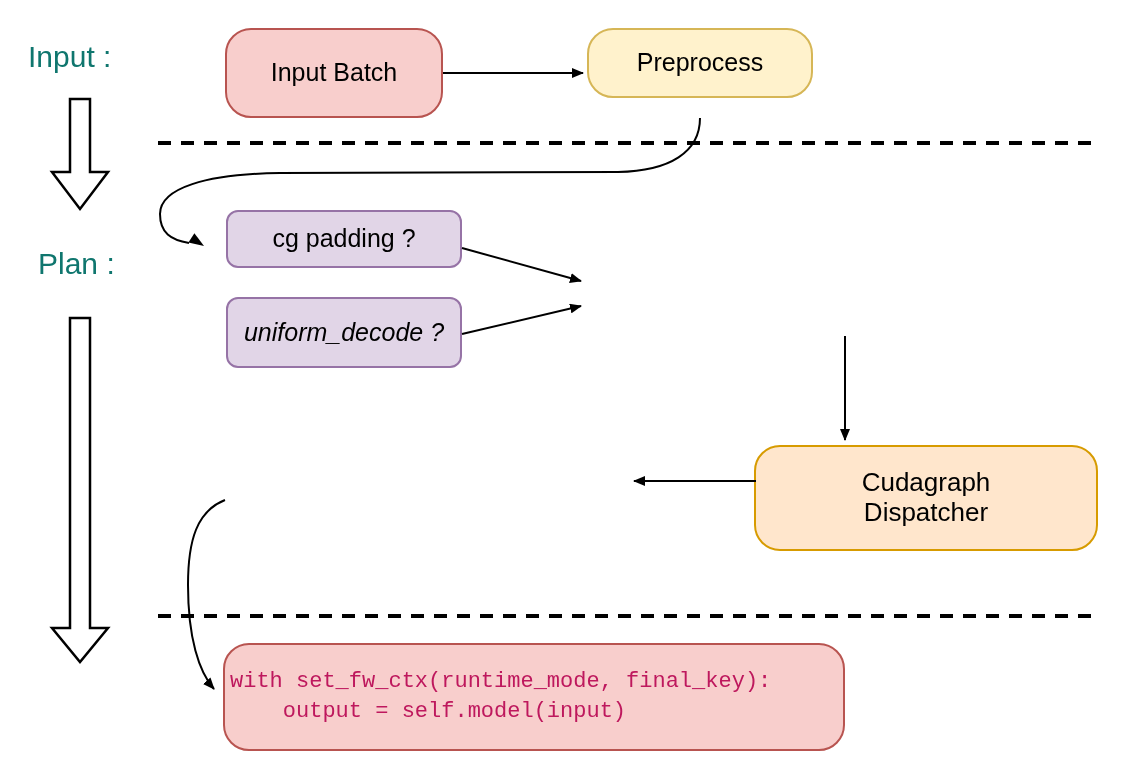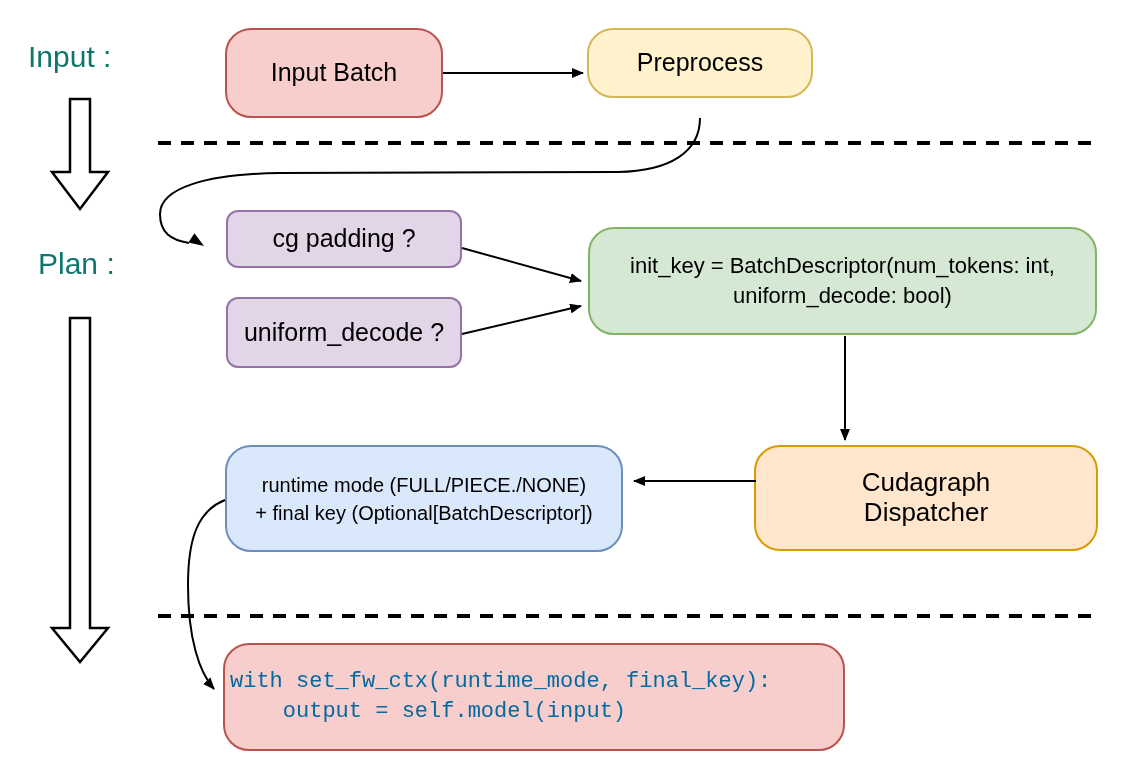--- a/index.html
+++ b/index.html
@@ -12,50 +12,46 @@
     white-space:nowrap;line-height:1.1;
   }
   .node{
     position:absolute;display:flex;align-items:center;justify-content:center;
     text-align:center;color:#000;border-style:solid;border-width:2px;
     border-radius:26px;box-sizing:border-box;line-height:1.35;
   }
   .node-input-batch{left:225px;top:28px;width:218px;height:90px;background:#f8cecc;border-color:#b85450;font-size:25px;}
   .node-preprocess{left:587px;top:28px;width:226px;height:70px;background:#fff2cc;border-color:#d6b656;font-size:25px;}
   .node-cg-padding{left:226px;top:210px;width:236px;height:58px;background:#e1d5e7;border-color:#9673a6;font-size:25px;border-radius:12px;}
-  .node-uniform-decode{left:226px;top:297px;width:236px;height:71px;background:#e1d5e7;border-color:#9673a6;font-size:25px;border-radius:12px;}
+  .node-uniform-decode{left:226px;top:297px;width:236px;height:71px;background:#e1d5e7;border-color:#9673a6;font-size:25px;border-radius:12px;font-style:italic;}
   .node-init-key{left:588px;top:227px;width:509px;height:108px;background:#d5e8d4;border-color:#82b366;font-size:22px;white-space:pre-line;}
   .node-cudagraph{left:754px;top:445px;width:344px;height:106px;background:#ffe6cc;border-color:#d79b00;font-size:26px;white-space:pre-line;line-height:1.15;}
   .node-dispatch{left:756px;top:443px;width:180px;height:75px;background:#f9cdb0;border-color:#d79b00;font-size:24px;border-radius:10px;}
   .node-runtime-mode{left:225px;top:445px;width:398px;height:107px;background:#dae8fc;border-color:#6c8ebf;font-size:20px;white-space:pre-line;line-height:1.4;}
   .node-execute-code{
     left:223px;top:643px;width:622px;height:108px;background:#f8cecc;border-color:#b85450;
-    font-family:"Liberation Mono", monospace;font-size:22px;color:#0369a1;
+    font-family:"Liberation Mono", monospace;font-size:22px;color:#be185d;
     white-space:pre;text-align:left;justify-content:flex-start;padding-left:5px;line-height:1.35;
   }
   #connector-layer{position:absolute;left:0;top:0;z-index:5;pointer-events:none;}
 </style>
 </head>
 <body>
 
 <div id="canvas">
 
   <div class="heading" style="left:28px;top:40px;">Input :</div>
   <div class="heading" style="left:38px;top:235px;margin-top:12px;">Plan :</div>
 
   <div class="node node-input-batch">Input Batch</div>
   <div class="node node-preprocess">Preprocess</div>
   <div class="node node-cg-padding">cg padding ?</div>
   <div class="node node-uniform-decode">uniform_decode ?</div>
-  <div class="node node-init-key">init_key = BatchDescriptor(num_tokens: int,
-uniform_decode: bool)</div>
   <div class="node node-cudagraph">Cudagraph
 Dispatcher</div>
-  <div class="node node-runtime-mode">runtime mode (FULL/PIECE./NONE)
-+ final key (Optional[BatchDescriptor])</div>
   <div class="node node-execute-code">with set_fw_ctx(runtime_mode, final_key):
     output = self.model(input)</div>
 
   <svg id="connector-layer" width="1142" height="770" viewBox="0 0 1142 770">
     <defs>
       <marker id="arrow" markerWidth="12" markerHeight="10" refX="11" refY="5" orient="auto" markerUnits="userSpaceOnUse">
         <path d="M0,0 L12,5 L0,10 Z" fill="#000"></path>
       </marker>
     </defs>
 

